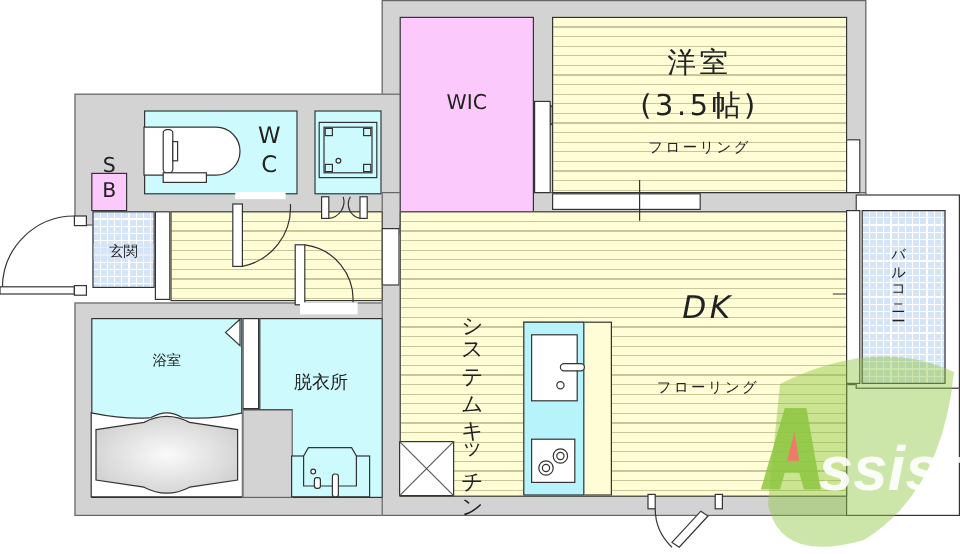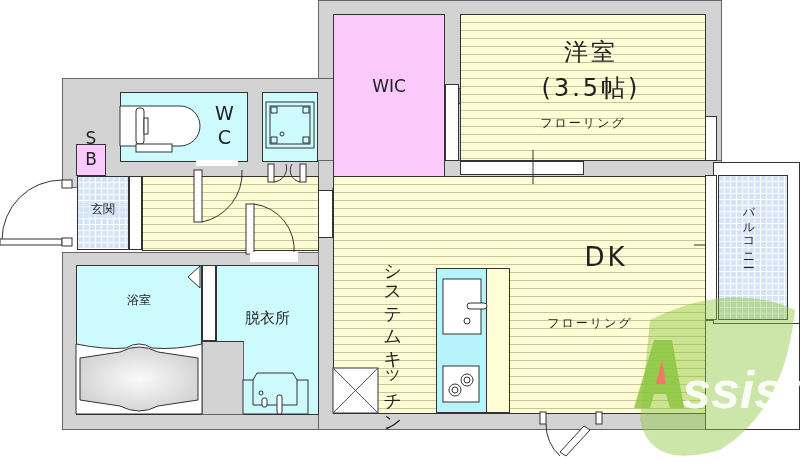--- a/index.html
+++ b/index.html
@@ -6,21 +6,21 @@
   body{width:800px;height:462px;position:relative;overflow:hidden;font-family:"DejaVu Sans","Liberation Sans",sans-serif;color:#222;}
   .abs{position:absolute;box-sizing:border-box;}
   .wall{background:#d3d3d3;border:1px solid #666;}
   .room{border:1px solid #333;}
   .floor{background-color:#fefdd6;background-image:repeating-linear-gradient(to bottom, transparent 0, transparent 7px, #c9c69a 7px, #c9c69a 8px);}
   .cyan{background:#cdfafd;}
   .pink{background:#fbc9fb;}
   .tile{background-color:#d6e4f8;background-image:repeating-linear-gradient(to right, transparent 0, transparent 5px, #ffffff 5px, #ffffff 6px),repeating-linear-gradient(to bottom, transparent 0, transparent 5px, #ffffff 5px, #ffffff 6px);}
   .white{background:#fff;}
   .label{position:absolute;text-align:center;line-height:1.15;white-space:nowrap;}
-  .lg{font-size:24px;letter-spacing:3px;margin-left:16px;}
+  .lg{font-size:24px;letter-spacing:3px;}
   .md{font-size:12px;letter-spacing:2px;}
   .sm{font-size:15px;}
   .vert{writing-mode:vertical-rl;}
   svg{position:absolute;overflow:visible;}
 </style>
 </head>
 <body>
 
 <div class="abs wall" style="left:318px;top:0;width:404px;height:178px;"></div>
 <div class="abs wall" style="left:62px;top:78px;width:274px;height:110px;"></div>
@@ -61,21 +61,21 @@
   <rect x="5" y="5" width="6" height="6" fill="none" stroke="#333"></rect>
   <rect x="37" y="5" width="6" height="6" fill="none" stroke="#333"></rect>
   <rect x="5" y="35" width="6" height="6" fill="none" stroke="#333"></rect>
   <rect x="37" y="35" width="6" height="6" fill="none" stroke="#333"></rect>
   <circle cx="16" cy="32" r="2" fill="none" stroke="#333"></circle>
 </svg>
 
 <div class="abs room pink" style="left:76px;top:144px;width:30px;height:32px;"></div>
 <div class="label" style="left:76px;top:128px;width:30px;font-size:17px;line-height:21px;">S<br>B</div>
 
-<div class="abs room tile" style="left:77px;top:176px;width:52px;height:74px;">
+<div class="abs room tile" style="left:77px;top:176px;width:52px;height:64px;">
   <div class="label md" style="left:0;right:0;top:26px;letter-spacing:0;background:rgba(214,228,248,0.6);">玄関</div>
 </div>
 <div class="abs white" style="left:129px;top:176px;width:13px;height:74px;border:1px solid #333;"></div>
 <svg style="left:0;top:180px;" width="76" height="70">
   <path d="M62,0 A60,60 0 0 0 2,60" fill="none" stroke="#333"></path>
   <rect x="0" y="59" width="62" height="6" fill="#fff" stroke="#333"></rect>
   <rect x="62" y="0" width="10" height="8" fill="#fff" stroke="#333"></rect>
   <rect x="62" y="58" width="10" height="8" fill="#fff" stroke="#333"></rect>
 </svg>
 
@@ -96,21 +96,21 @@
   <path d="M8,4 A46,46 0 0 1 48,54" fill="none" stroke="#333"></path>
   <rect x="4" y="52" width="48" height="10" fill="#fff" stroke="none"></rect>
 </svg>
 <div class="abs white" style="left:318px;top:190px;width:15px;height:48px;border:1px solid #333;"></div>
 <svg style="left:333px;top:188px;" width="50" height="50">
   <rect x="0" y="0" width="48" height="6" fill="#fff" stroke="#333"></rect>
   <path d="M48,6 A42,42 0 0 1 6,48" fill="none" stroke="#333"></path>
 </svg>
 
 <div class="abs room floor" style="left:333px;top:176px;width:373px;height:238px;">
-  <div class="label lg" style="left:140px;width:232px;top:66px;font-size:26px;">DK</div>
+  <div class="label lg" style="left:140px;width:232px;top:66px;font-size:26px;font-style:italic;">DK</div>
   <div class="label md" style="left:140px;width:232px;top:140px;">フローリング</div>
 </div>
 <svg style="left:520px;top:150px;" width="30" height="36">
     <line x1="13" y1="0" x2="13" y2="34" stroke="#333"></line>
   </svg>
 <svg style="left:694px;top:240px;" width="40" height="10">
     <line x1="0" y1="5" x2="32" y2="5" stroke="#333"></line>
   </svg>
 
 <div class="label md vert" style="left:382px;top:252px;letter-spacing:1px;font-size:18px;">システムキッチン</div>

